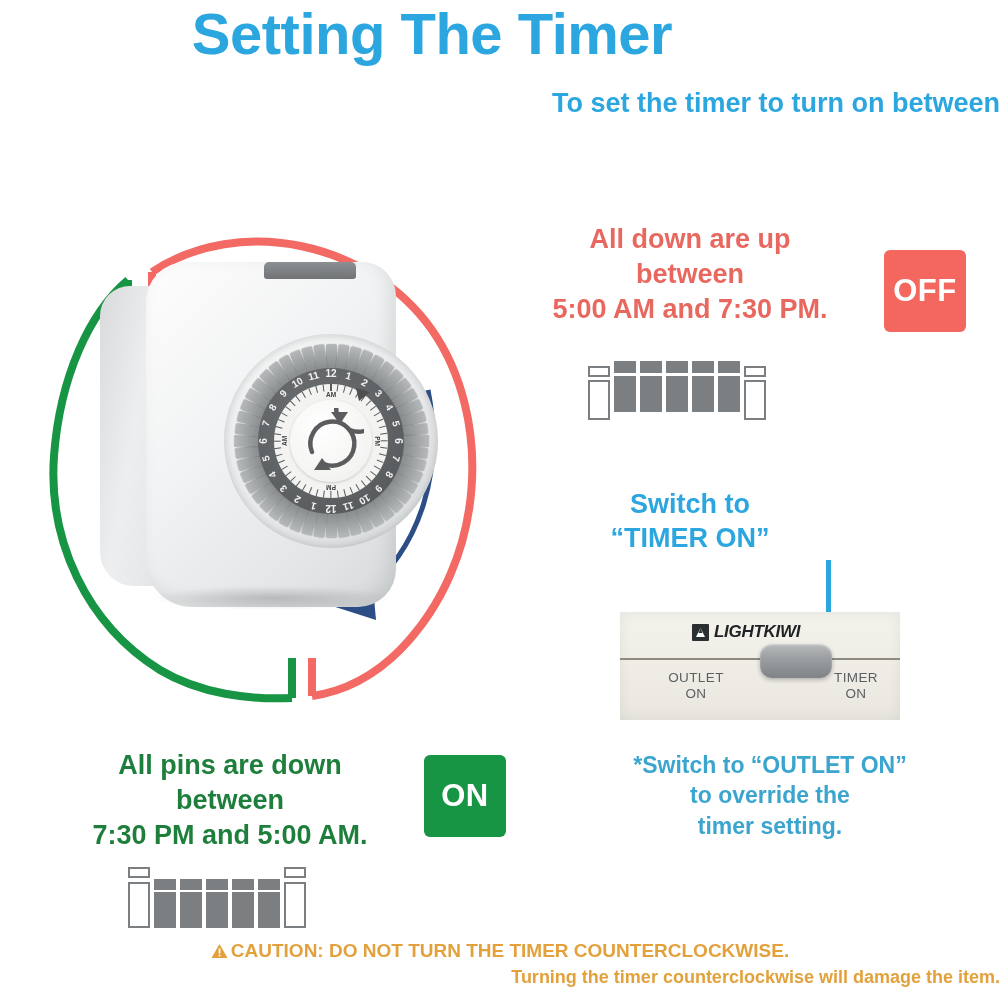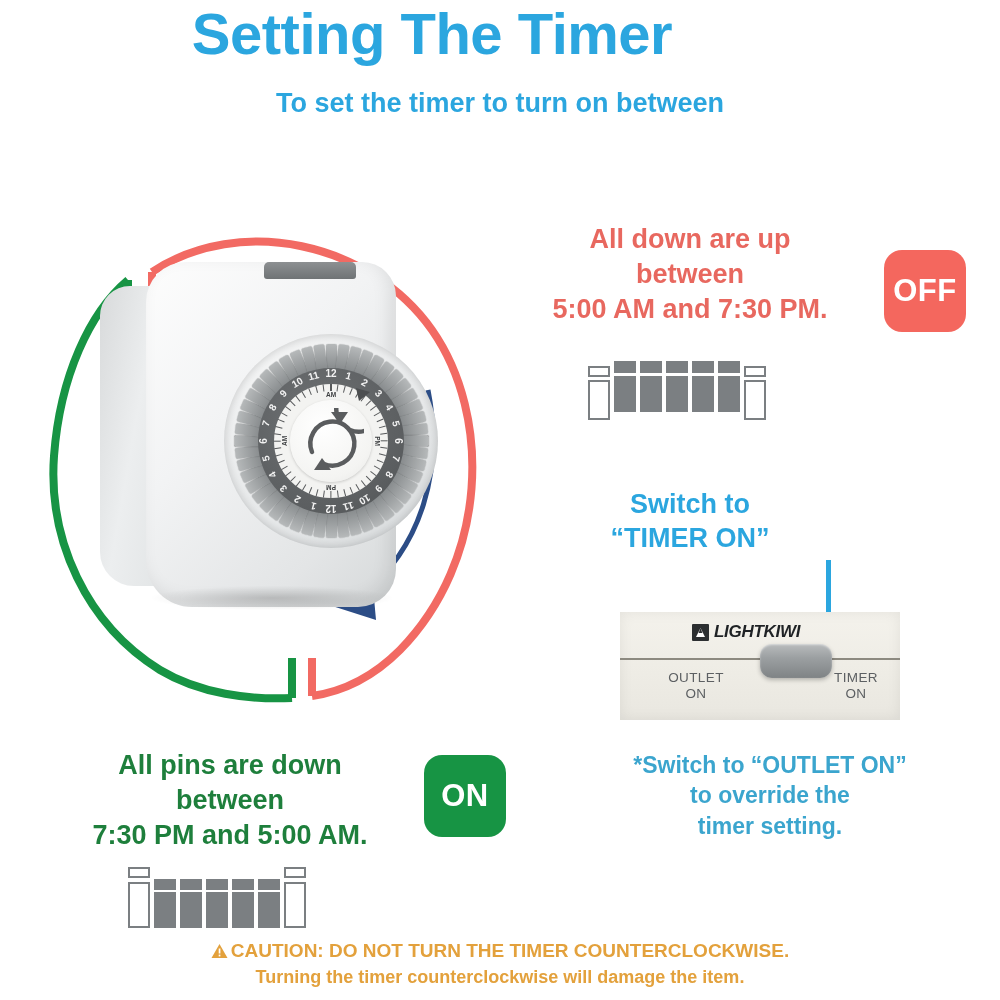--- a/index.html
+++ b/index.html
@@ -13,21 +13,21 @@
 
   
   .title {
     position: absolute; top: 4px; left: 0; width: 864px;
     text-align: center;
     font-size: 58px; font-weight: bold; color: #2BA6DF;
     letter-spacing: -0.5px; line-height: 1.05;
   }
   .subtitle {
     position: absolute; top: 84px; left: 0; width: 1000px;
-    text-align: center; color: #2BA6DF;
+    text-align: right; color: #2BA6DF;
     font-size: 27px; font-weight: bold; line-height: 1.45;
   }
   .subtitle div { white-space: nowrap; }
 
   
   .timer-area { position: absolute; left: 40px; top: 180px; width: 470px; height: 540px; }
 
   .arcs { position: absolute; inset: 0; }
 
   .device {
@@ -113,21 +113,21 @@
   
   .callout { position: absolute; }
   .callout .ln { white-space: nowrap; }
 
   .pins-up-text {
     left: 520px; top: 222px; width: 340px;
     text-align: center; color: #E8685F;
     font-size: 27px; font-weight: bold; line-height: 1.3;
   }
   .badge {
-    position: absolute; border-radius: 18px;
+    position: absolute; border-radius: 6px;
     display: flex; align-items: center; justify-content: center;
     color: #ffffff; font-weight: bold; font-size: 31px; letter-spacing: .5px;
   }
   .badge-off { left: 884px; top: 250px; width: 82px; height: 82px; background: #F4675E; }
   .badge-on  { left: 424px; top: 755px; width: 82px; height: 82px; background: #179444; }
 
   .pins-down-text {
     left: 50px; top: 748px; width: 360px;
     text-align: center; color: #1E7F3C;
     font-size: 27px; font-weight: bold; line-height: 1.3;
@@ -210,21 +210,21 @@
   }
   .sw-outlet { left: 24px; top: 58px; width: 104px; }
   .sw-timer  { left: 196px; top: 58px; width: 80px; }
 
   
   .caution {
     position: absolute; left: 0; top: 938px; width: 1000px;
     text-align: center; color: #E3A13C;
     font-size: 19px; font-weight: bold; line-height: 1.42;
   }
-  .caution .ln2 { font-size: 18px; }
+  .caution .ln2 { font-size: 18px; text-align: right; }
   .warn-tri { display: inline-block; vertical-align: -2px; margin-right: 3px; }
 </style>
 </head>
 <body>
 
 <div class="page">
 
   <div class="title">Setting The Timer</div>
   <div class="subtitle">
     <div>To set the timer to turn on between</div>

